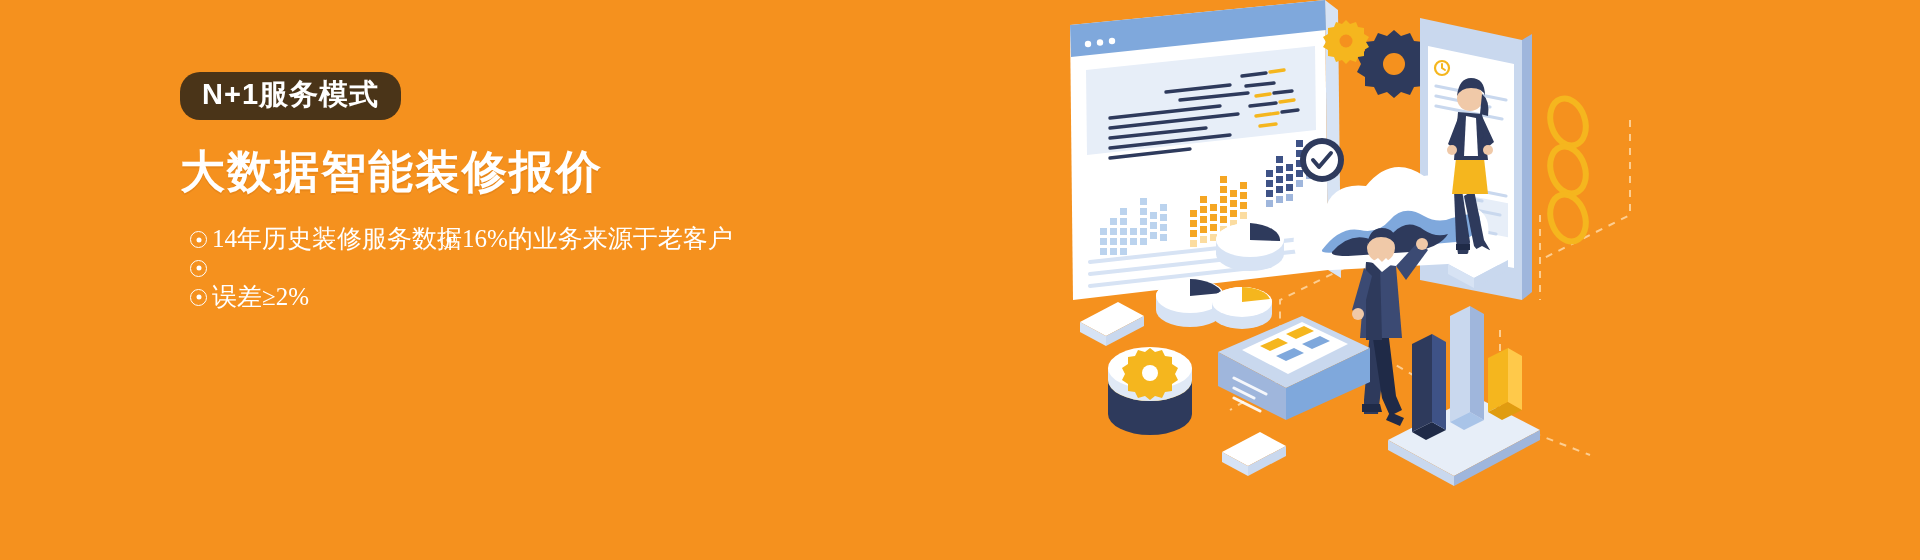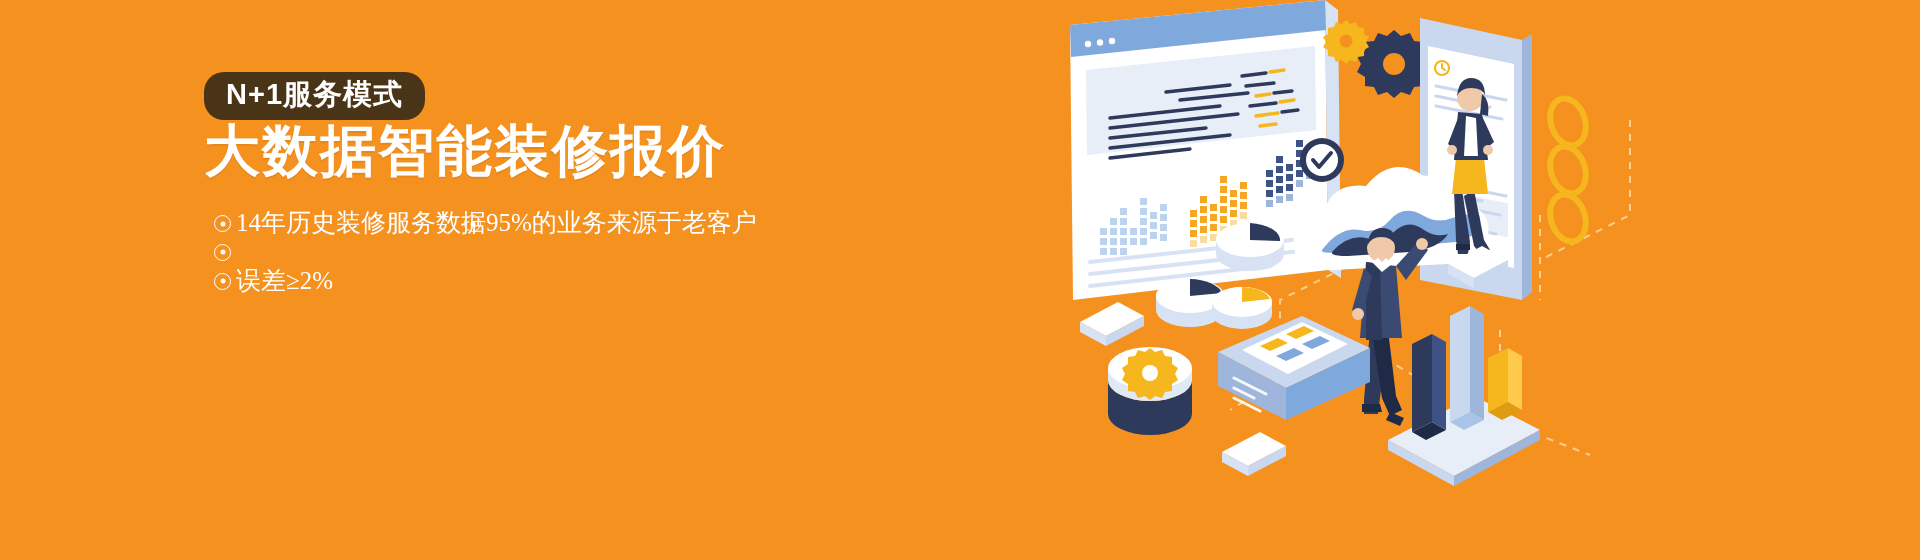--- a/index.html
+++ b/index.html
@@ -9,43 +9,44 @@
     background:#F5911E;
   }
   #banner{
     position:relative;width:1920px;height:560px;
     background:#F5911E;
     overflow:hidden;
   }
 
   
   #text-block{
-    position:absolute;left:204px;top:72px;width:680px;
+    position:absolute;left:180px;top:72px;width:680px;
   }
   #badge{
     display:inline-block;
     background:#4A3418;
     color:#FFFFFF;
     border-radius:20px;
     padding:7px 22px 9px 22px;
     font-size:29px;
     font-weight:bold;
     letter-spacing:1px;
     line-height:1.1;
     white-space:nowrap;
   }
   #headline{
-    margin-top:0;
+    margin-top:28px;
     color:#FFFFFF;
-    font-size:56px;
+    font-size:45px;
     font-weight:bold;
     letter-spacing:2px;
     line-height:1.1;
     white-space:nowrap;
     text-shadow:0 2px 0 rgba(180,95,10,.18);
+    font-family:Liberation Serif, serif;
   }
   #bullets{
     margin-top:22px;
     position:relative;
     width:640px;
   }
   .bullet-col{
     position:absolute;top:0;
   }
   .bullet-col.left{left:10px;}
@@ -104,21 +105,21 @@
         </div>
         <div class="bullet">
           <span class="dot-icon"></span>
           <span>误差≥2%</span>
         </div>
       </div>
 
       <div class="bullet-col right">
         <div class="bullet">
           <span class="dot-icon"></span>
-          <span>95%的业务来源于老客户</span>
+          <span>16%的业务来源于老客户</span>
         </div>
       </div>
 
     </div>
   </div>
 
   <div id="illustration">
     <svg viewBox="0 0 850 560" width="850" height="560" xmlns="http://www.w3.org/2000/svg">
 
       <g stroke="#FFD9A6" stroke-width="2" fill="none" stroke-dasharray="7 7" opacity="0.85">

